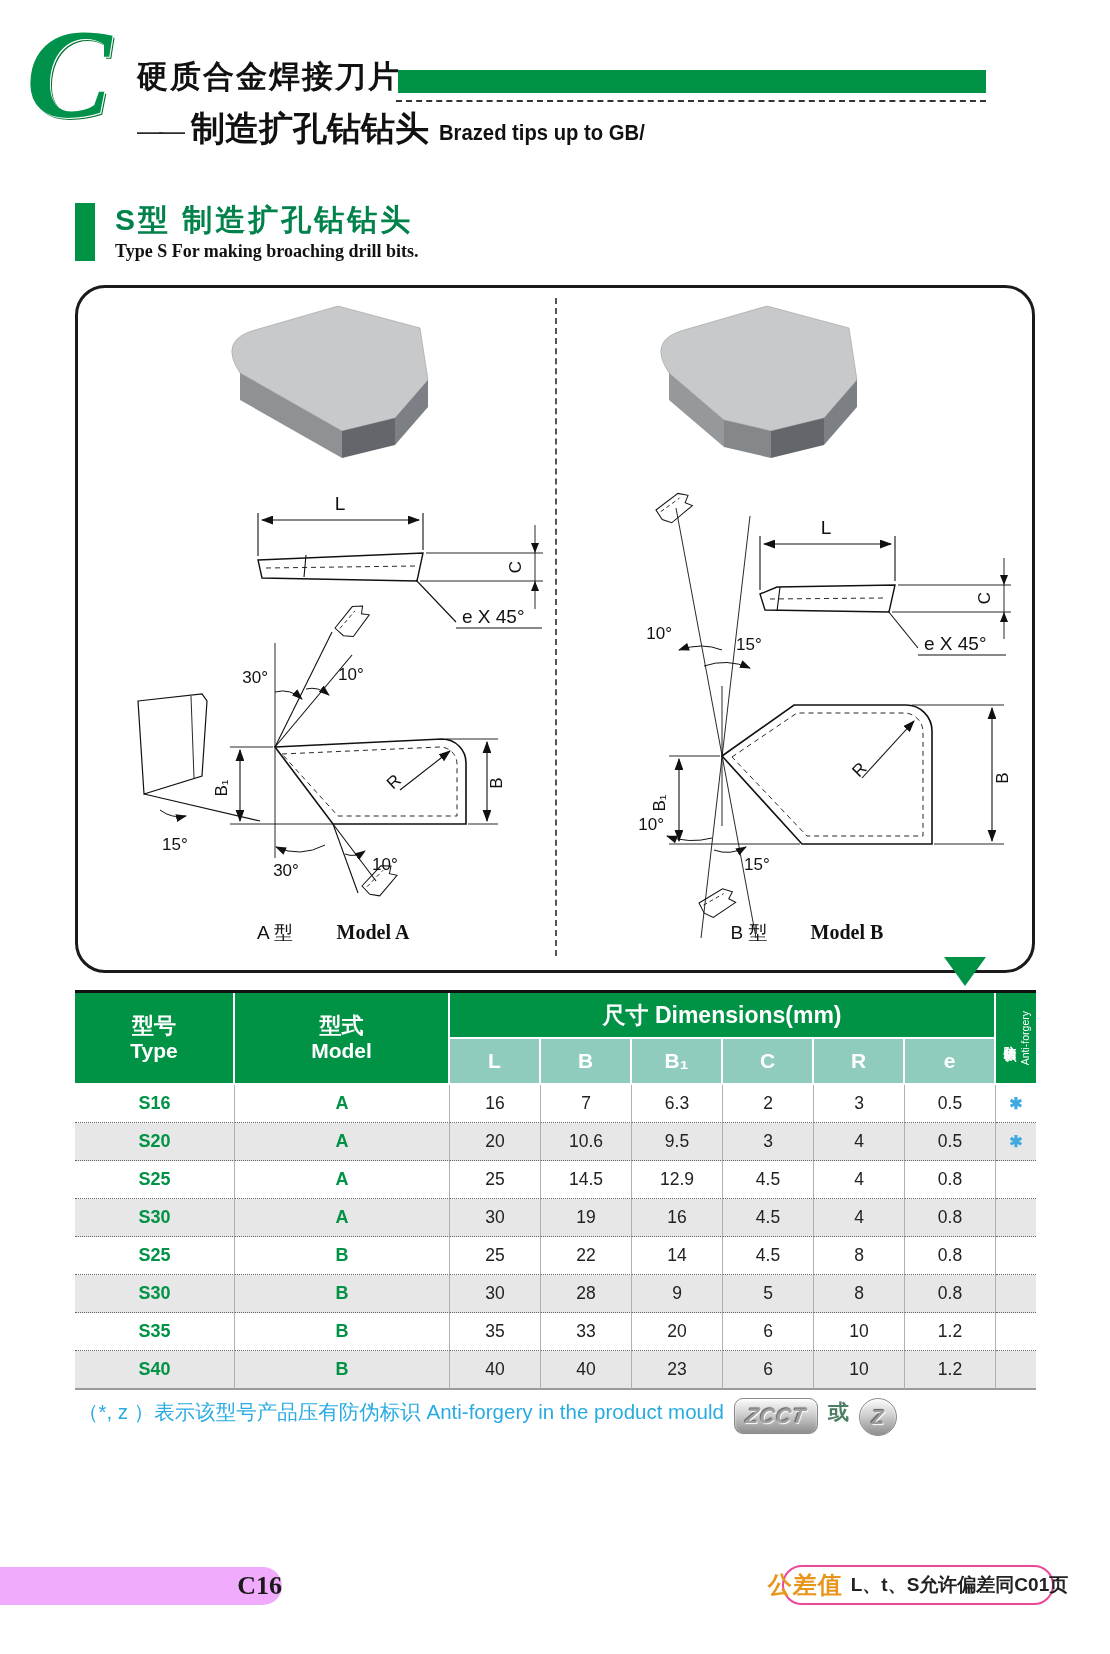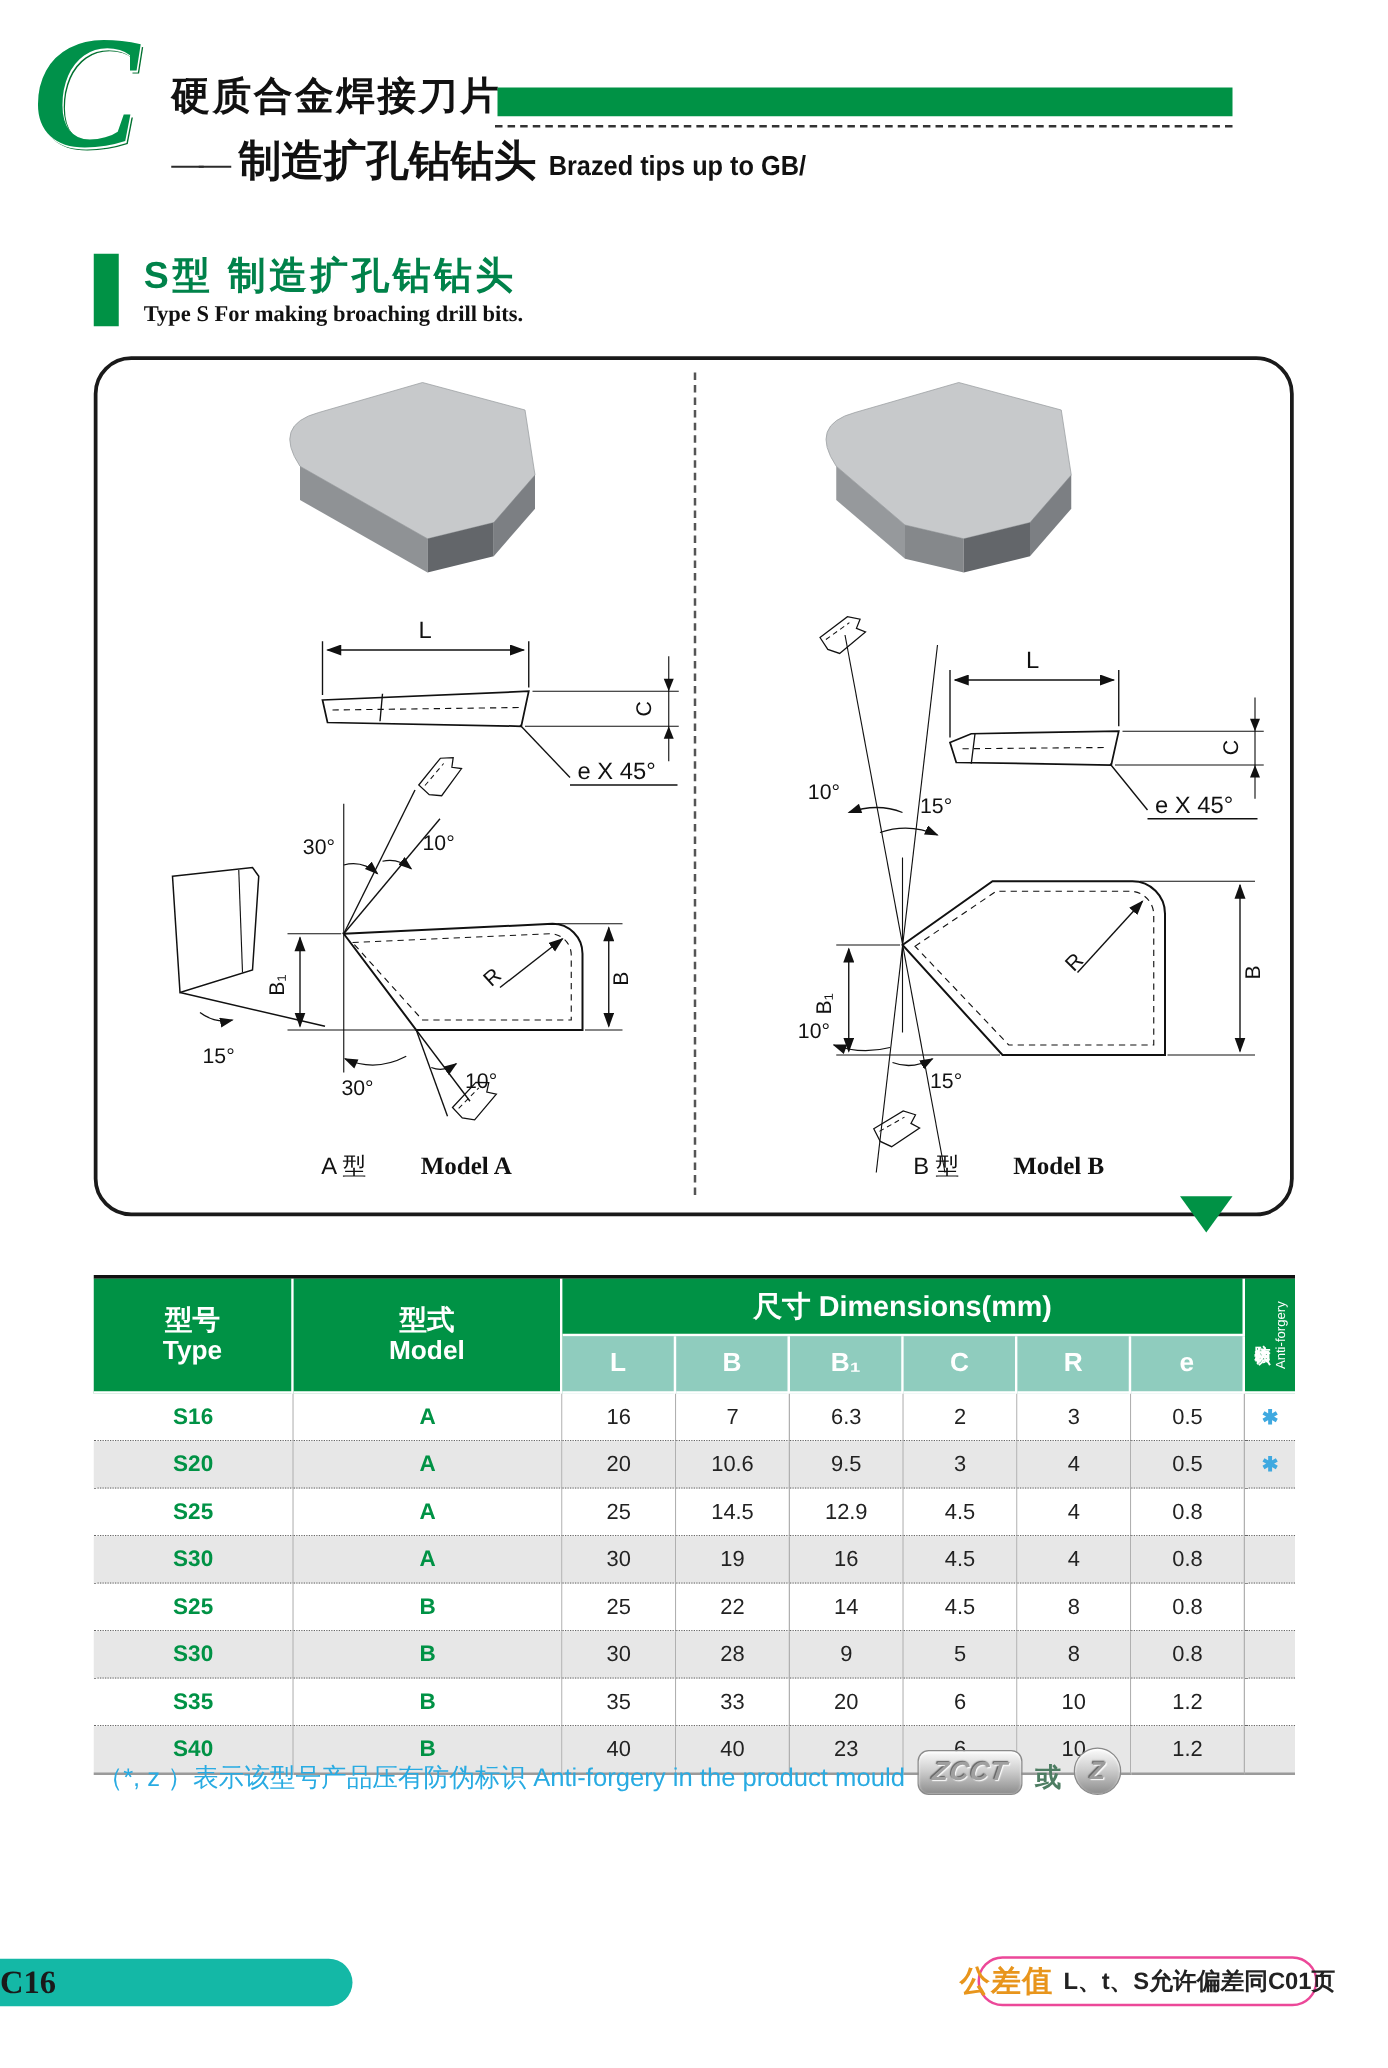--- a/index.html
+++ b/index.html
@@ -29,48 +29,48 @@
   .panel-b{left:486px;}
   svg text{font-family:"Liberation Sans",sans-serif;fill:#111;}
   .lblzh{font-size:19px;}
   .lblen{font-family:"Liberation Serif",serif;font-size:20px;font-weight:700;}
   .dimt{font-size:17px;}
   .dimbig{font-size:19px;}
 
   .tri-marker{position:absolute;left:944px;top:957px;width:0;height:0;border-left:21px solid transparent;border-right:21px solid transparent;border-top:29px solid #009245;}
 
   
-  .spec-table{position:absolute;left:75px;top:990px;border-collapse:separate;border-spacing:0;table-layout:fixed;width:961px;border-top:3px solid #111;margin-top:30px;}
+  .spec-table{position:absolute;left:75px;top:990px;border-collapse:separate;border-spacing:0;table-layout:fixed;width:961px;border-top:3px solid #111;}
   .spec-table th{background:#009245;color:#fff;font-weight:700;border-right:2px solid #fff;border-bottom:2px solid #fff;padding:0;}
   .spec-table th.last{border-right:none;}
   .th-main{font-size:22px;line-height:1.15;}
   .th-main .en{font-size:21px;}
   .th-dims{font-size:23px;height:44px;}
   .th-sub{background:#8fccbe !important;font-size:21px;height:44px;}
   .th-anti{width:40px;}
   .anti-wrap{display:flex;justify-content:center;align-items:center;gap:1px;}
   .anti-zh{writing-mode:vertical-rl;text-orientation:upright;font-size:12.5px;font-weight:700;letter-spacing:1px;}
   .anti-en{writing-mode:vertical-rl;transform:rotate(180deg);font-size:10.5px;font-weight:400;}
   .spec-table td{height:37px;text-align:center;font-size:17.5px;color:#222;border-right:1px solid #b0b0b0;border-bottom:1px dotted #666;background:#fff;padding:0;}
   .spec-table tr.alt td{background:#e7e7e7;}
   .spec-table td.cell-type,.spec-table td.cell-model{color:#009245;font-weight:700;font-size:18px;}
   .spec-table td.cell-mark{color:#3fa9e0;font-size:16px;font-weight:700;border-right:none;}
   .spec-table tr:last-child td{border-bottom:2px solid #9a9a9a;}
 
   
-  .footnote{position:absolute;left:78px;top:1398px;display:flex;align-items:flex-end;gap:10px;white-space:nowrap;}
+  .footnote{position:absolute;left:78px;top:1398px;display:flex;align-items:flex-start;gap:10px;white-space:nowrap;}
   .footnote .txt{font-size:20.5px;color:#29abe2;}
   .badge-zcct{width:82px;height:34px;border-radius:9px;border:1px solid #8a8a8a;background:linear-gradient(180deg,#fbfbfb 0%,#cfcfcf 45%,#8d8d8d 100%);display:flex;align-items:center;justify-content:center;box-shadow:inset 0 1px 2px #fff;}
   .badge-zcct span{font-style:italic;font-weight:900;font-size:21px;letter-spacing:1px;color:#a0a0a0;text-shadow:1px 1px 1px #fff,-1px -1px 1px #5e5e5e;transform:skewX(-8deg);}
   .or-word{font-size:21px;font-weight:700;color:#4d7d62;}
   .badge-z{width:36px;height:36px;border-radius:50%;border:1px solid #8a8a8a;background:linear-gradient(180deg,#fbfbfb 0%,#cfcfcf 45%,#8d8d8d 100%);display:flex;align-items:center;justify-content:center;box-shadow:inset 0 1px 2px #fff;}
   .badge-z span{font-style:italic;font-weight:900;font-size:20px;color:#9b9b9b;text-shadow:1px 1px 1px #fff,-1px -1px 1px #5e5e5e;}
 
   
-  .page-bar{position:absolute;left:0;top:1567px;width:282px;height:38px;background:#14b8a6;border-radius:0 20px 20px 0;display:flex;align-items:center;justify-content:flex-start;}
+  .page-bar{position:absolute;left:0;top:1567px;width:282px;height:38px;background:#f0abfc;border-radius:0 20px 20px 0;display:flex;align-items:center;justify-content:flex-end;}
   .page-bar span{font-family:"Liberation Serif",serif;font-weight:700;font-size:26px;color:#1a1a1a;}
   .tol-pill{position:absolute;left:782px;top:1565px;width:272px;height:40px;border:2px solid #ec4899;border-radius:22px;background:#fff;display:flex;align-items:center;justify-content:center;gap:8px;box-sizing:border-box;white-space:nowrap;}
   .tol-label{color:#e8951c;font-weight:700;font-size:24px;letter-spacing:1px;}
   .tol-text{color:#222;font-weight:600;font-size:19px;}
 </style>
 </head>
 <body>
 
 <div class="logo-c">C</div>
 <div class="hdr-title-zh">硬质合金焊接刀片</div>

